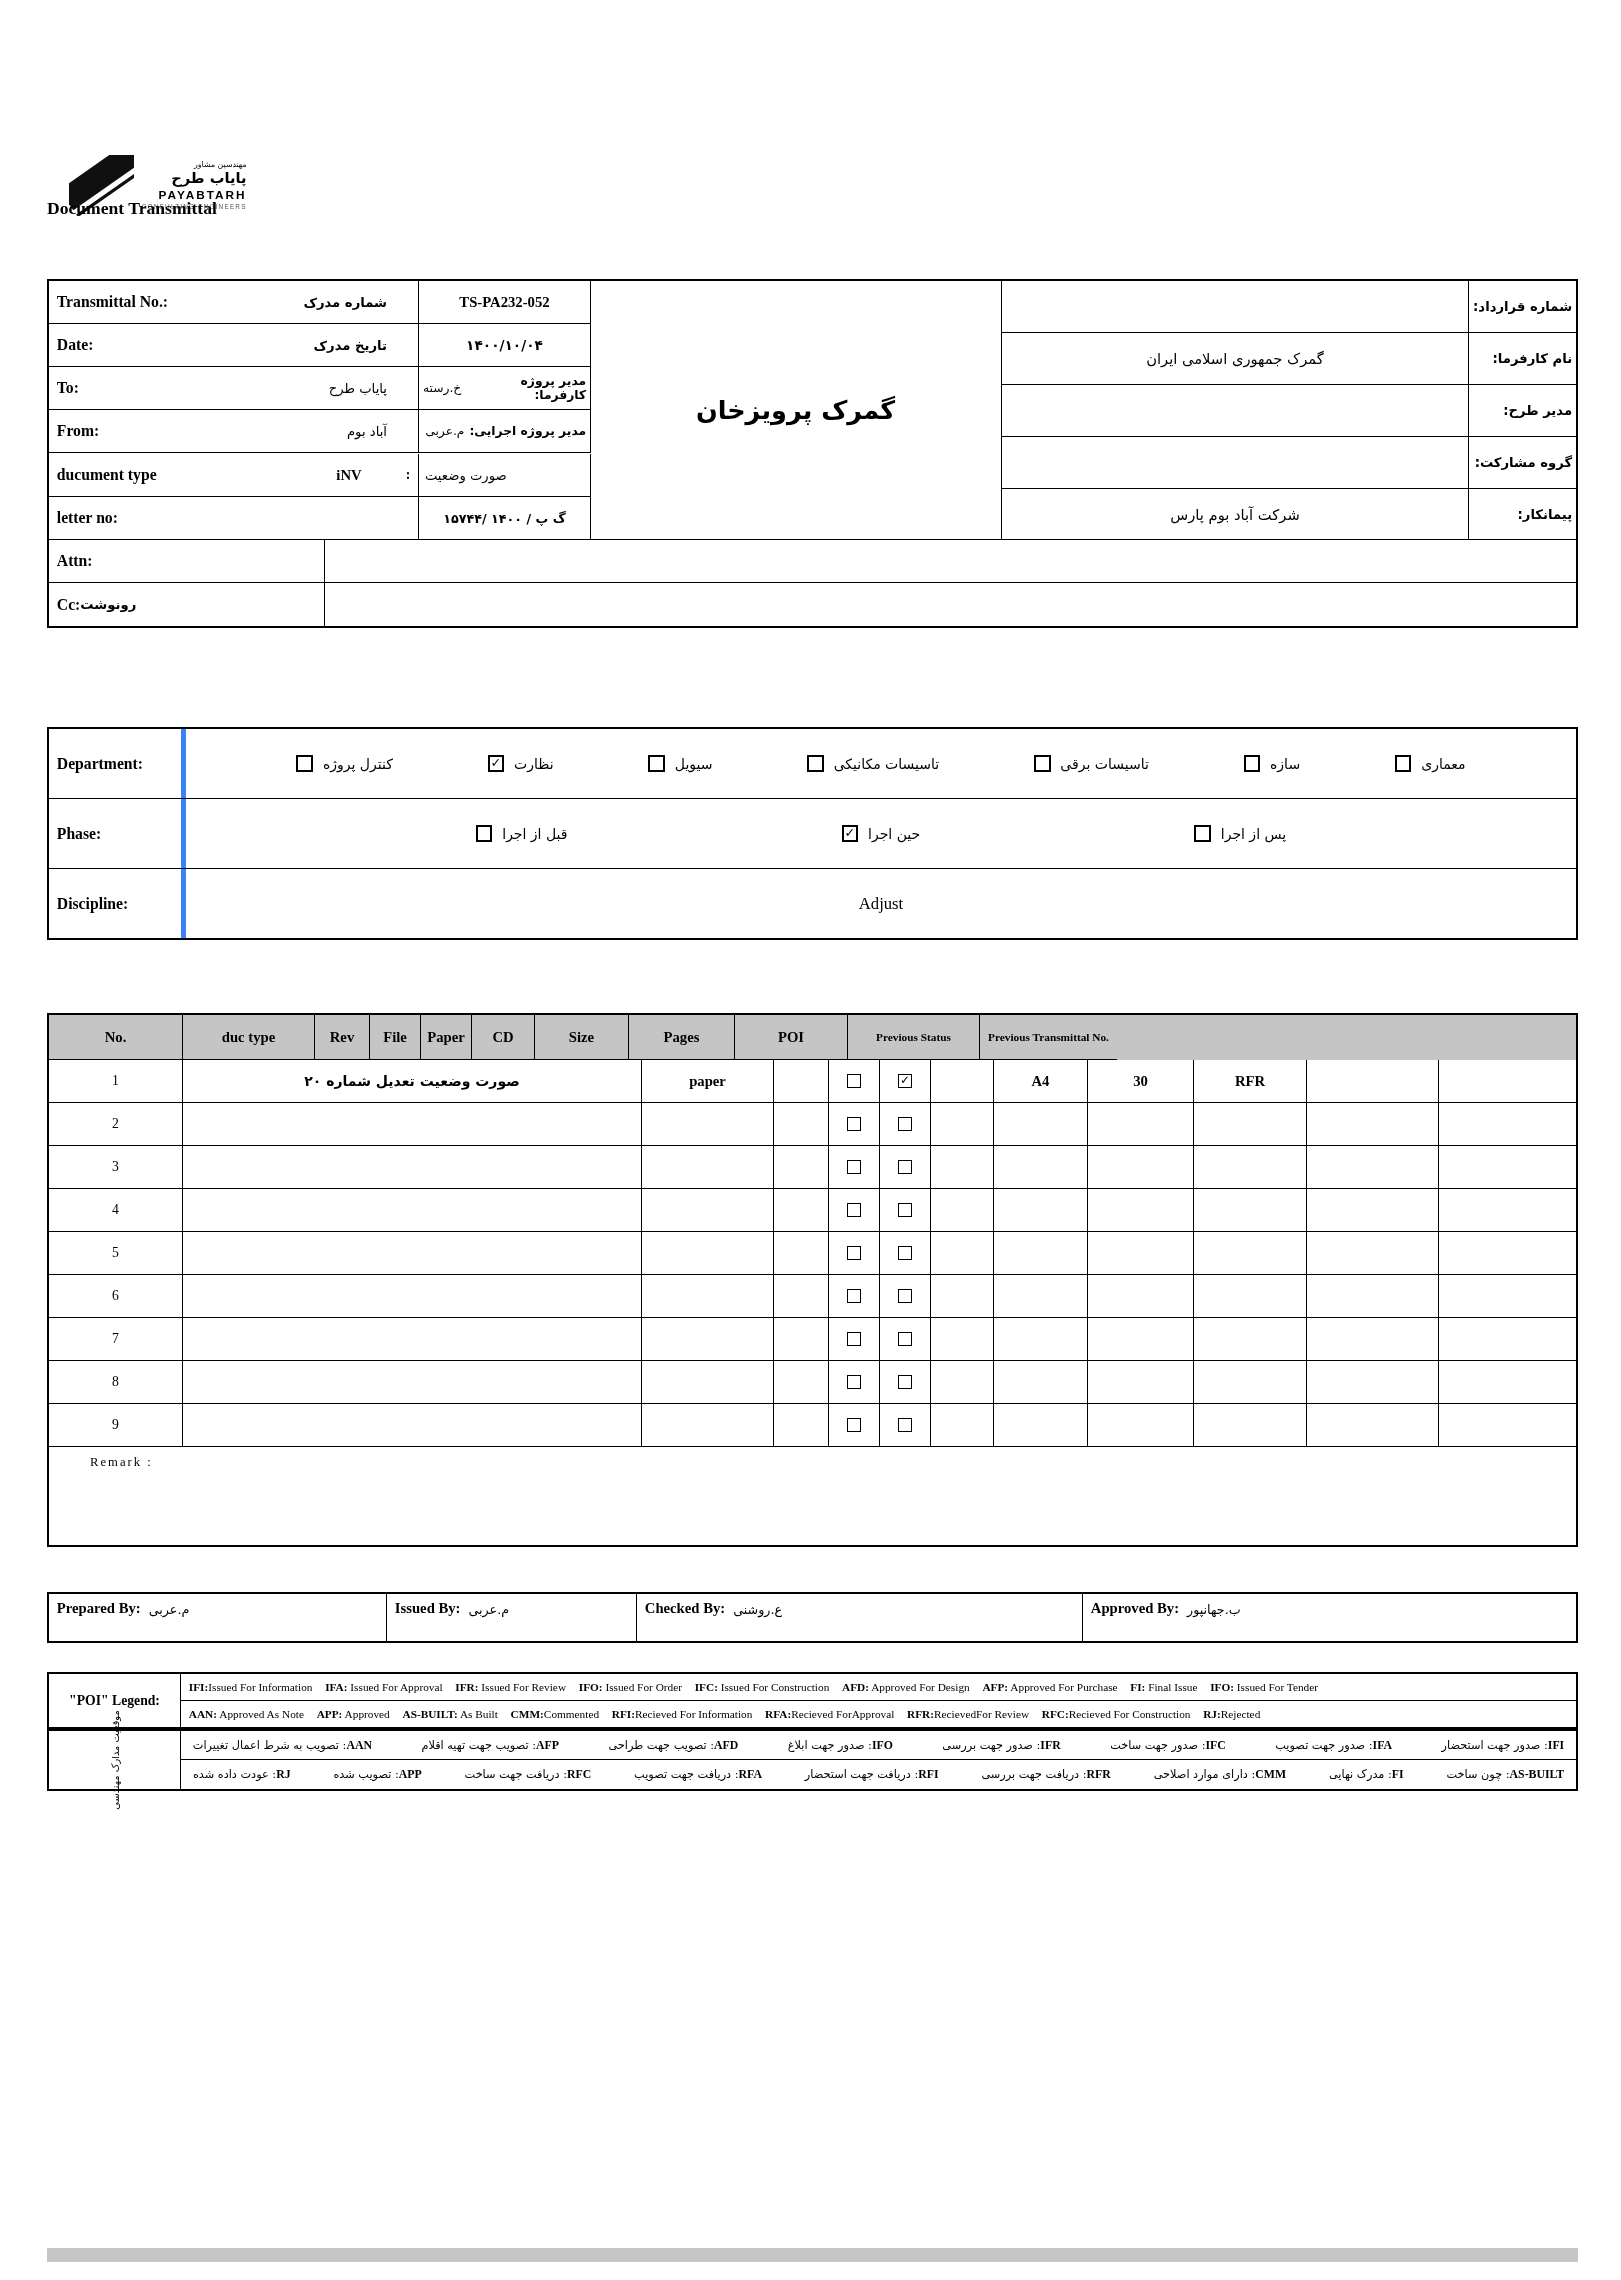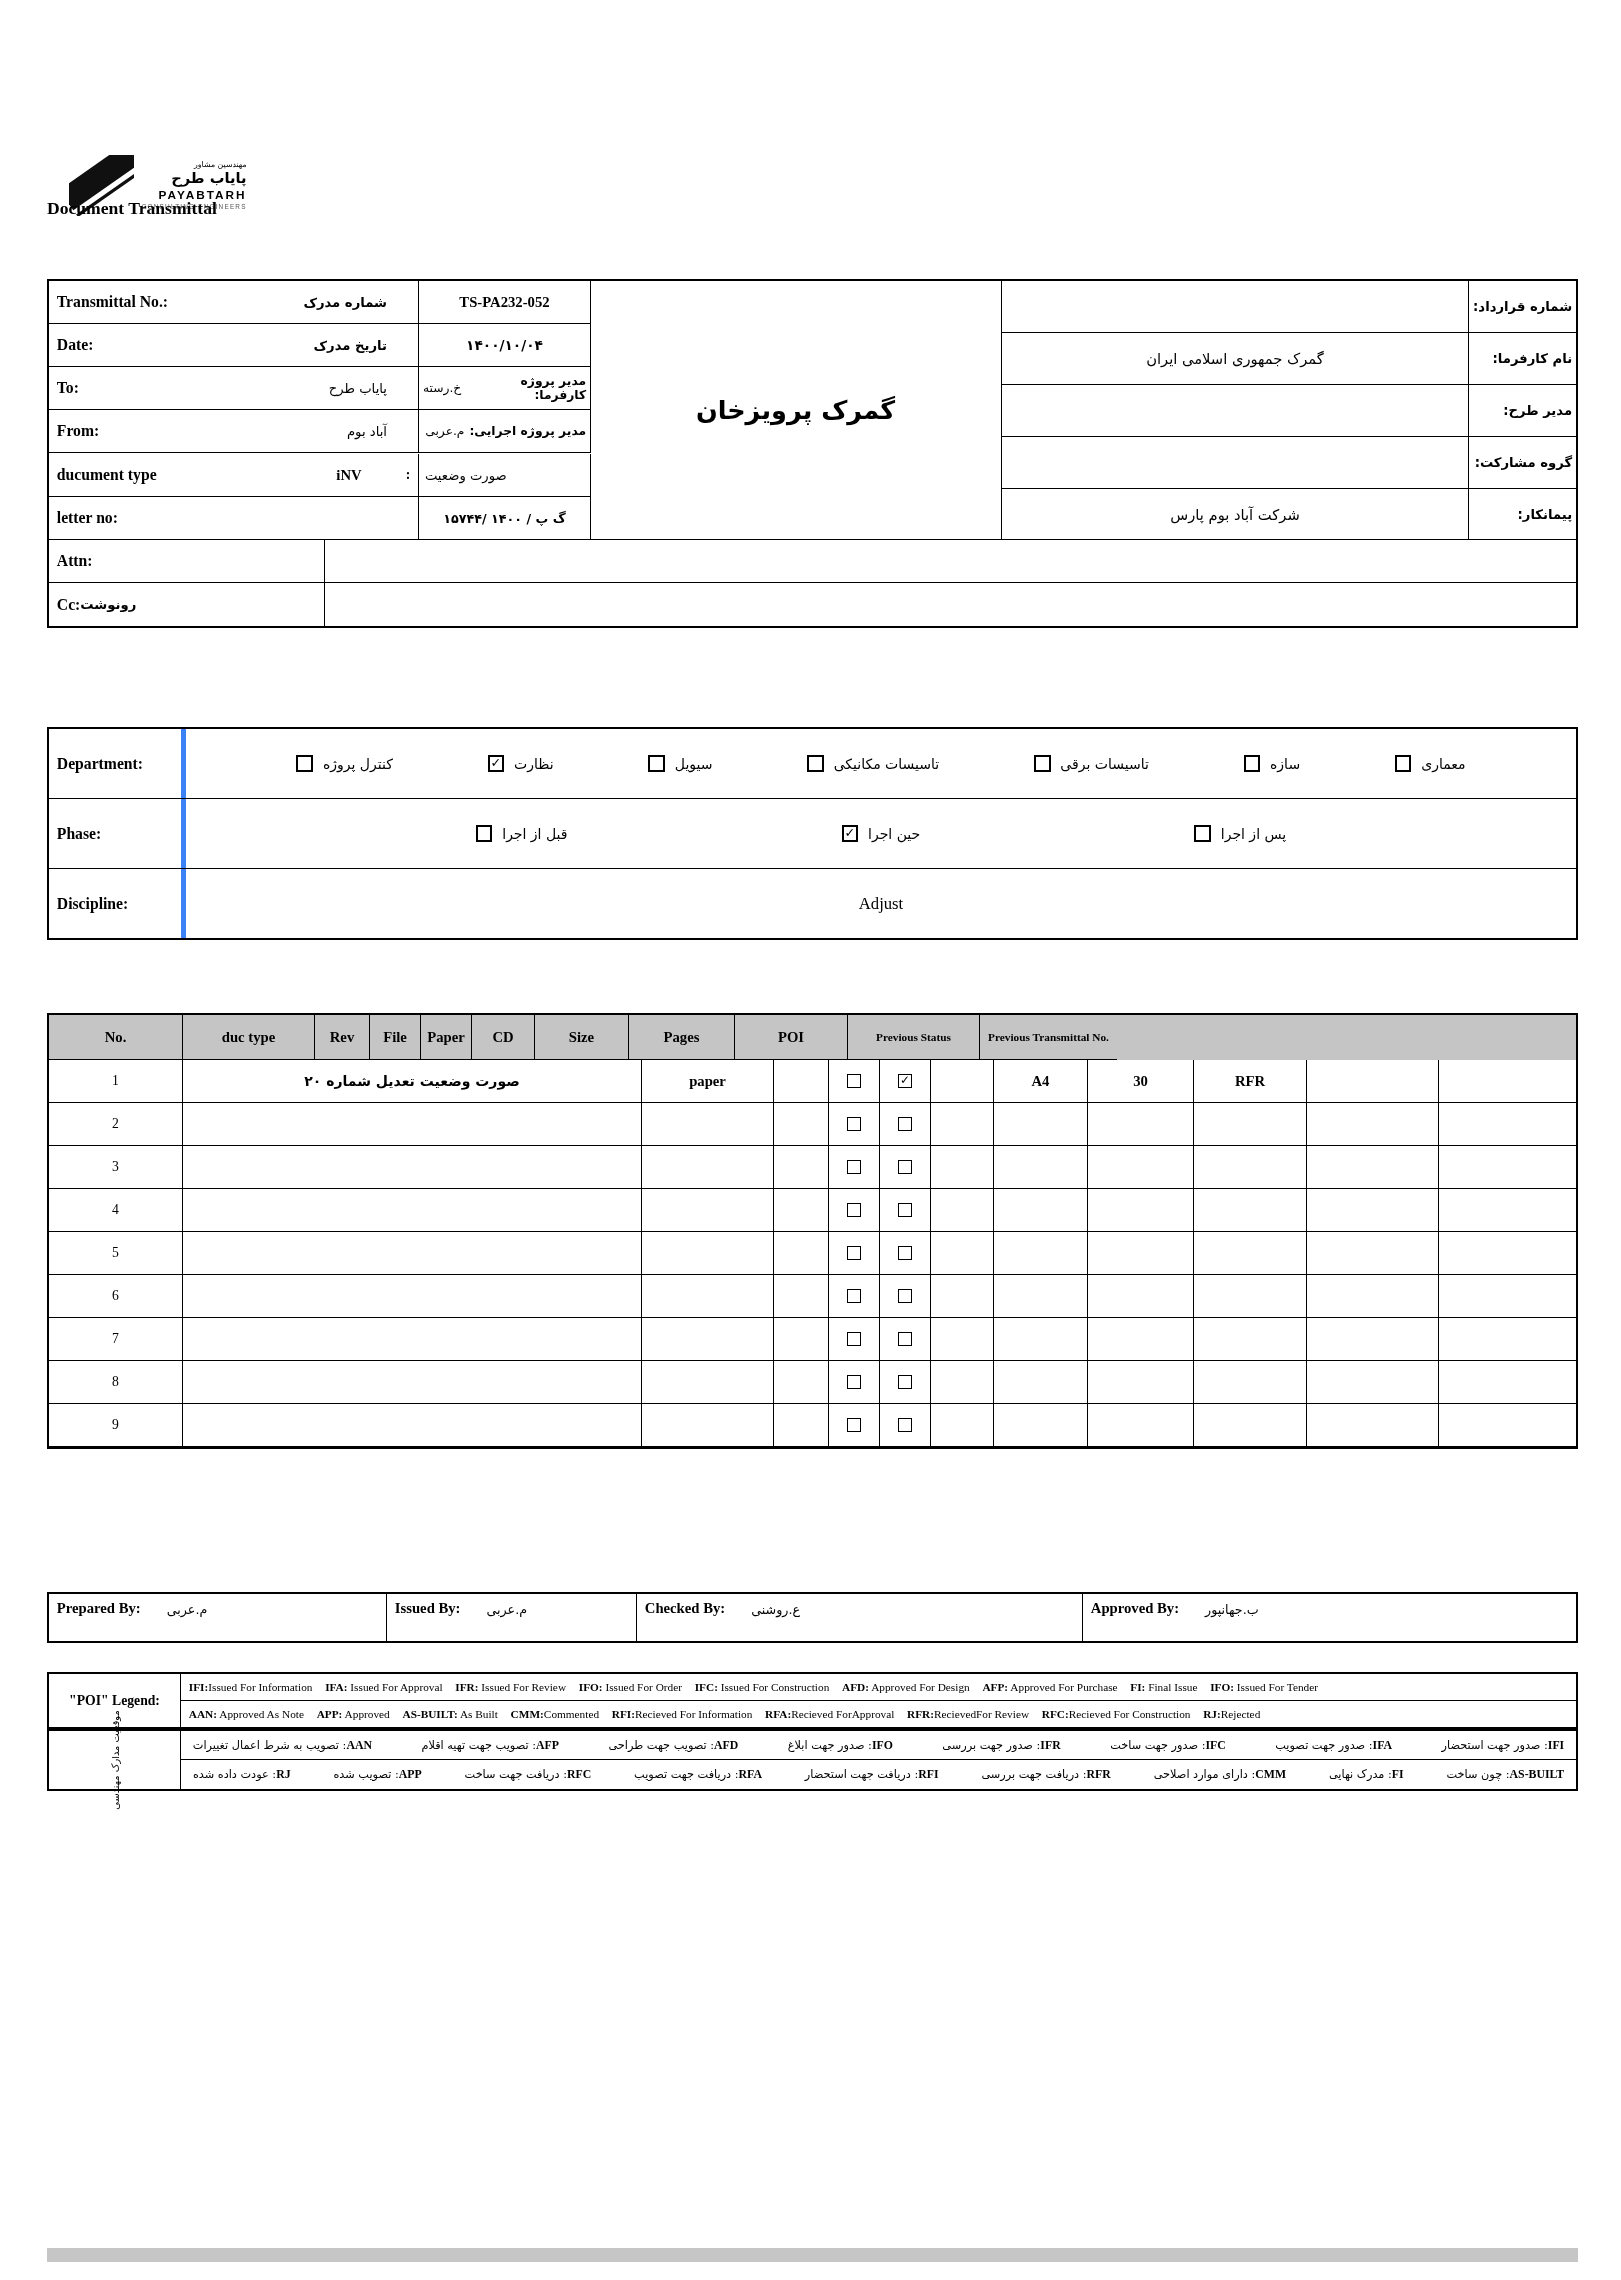--- a/index.html
+++ b/index.html
@@ -60,21 +60,21 @@
   .c-paper{width:51px}.c-cd{width:63px}.c-size{width:94px}.c-pages{width:106px}.c-poi{width:113px}
   .c-pstat{width:132px}.c-ptr{width:137px;border-right:none}
   .dh.c-title{justify-content:space-between;padding:0 69px 0 54px}
   .dh .fah{font-family:"DejaVu Sans",sans-serif;font-weight:bold;font-size:13.7px}
   .dc.tbold{font-family:"DejaVu Sans",sans-serif;font-weight:bold;font-size:14px}
   .dc.b{font-weight:bold;font-size:14.7px}
   .dremark{height:98px;padding:7.8px 41px;font-size:12.7px;letter-spacing:2px;border-bottom:none}
 
   
   .sig-row{position:absolute;left:47px;top:1592px;width:1531px;height:51px;border:2px solid #000;display:flex}
-  .sig{border-right:1px solid #000;padding:5.9px 7.8px;display:flex;align-items:flex-start;gap:26px}
+  .sig{border-right:1px solid #000;padding:5.9px 7.8px;display:flex;align-items:flex-start;gap:8px}
   .sig.last{border-right:none}
   .sl{font-weight:bold;font-size:14.7px}
   .sv{font-size:12.7px;margin-top:2px}
 
   
   .legend{position:absolute;left:47px;width:1531px;border:2px solid #000;display:flex}
   .legend-en{top:1672px}
   .legend-fa{top:1729px}
   .lg-title{width:132px;border-right:1px solid #000;display:flex;align-items:center;justify-content:center;font-weight:bold;font-size:13.7px;text-align:center}
   .lg-title-fa{width:132px;border-right:1px solid #000;position:relative}
@@ -410,20 +410,23 @@
           <span class="cb smb"></span>
         </div>
         <div class="dc c-cd"></div>
         <div class="dc c-size b"></div>
         <div class="dc c-pages b"></div>
         <div class="dc c-poi b"></div>
         <div class="dc c-pstat"></div>
         <div class="dc c-ptr"></div>
       </div>
     </div>
+  <div class="dremark">
+    <span>Remark :</span>
+  </div>
 </div>
 
 <div class="sig-row">
   <div class="sig" style="width:338px">
     <span class="sl">Prepared By:</span>
     <span class="sv fa">م.عربی</span>
   </div>
   <div class="sig" style="width:250px">
     <span class="sl">Issued By:</span>
     <span class="sv fa">م.عربی</span>

